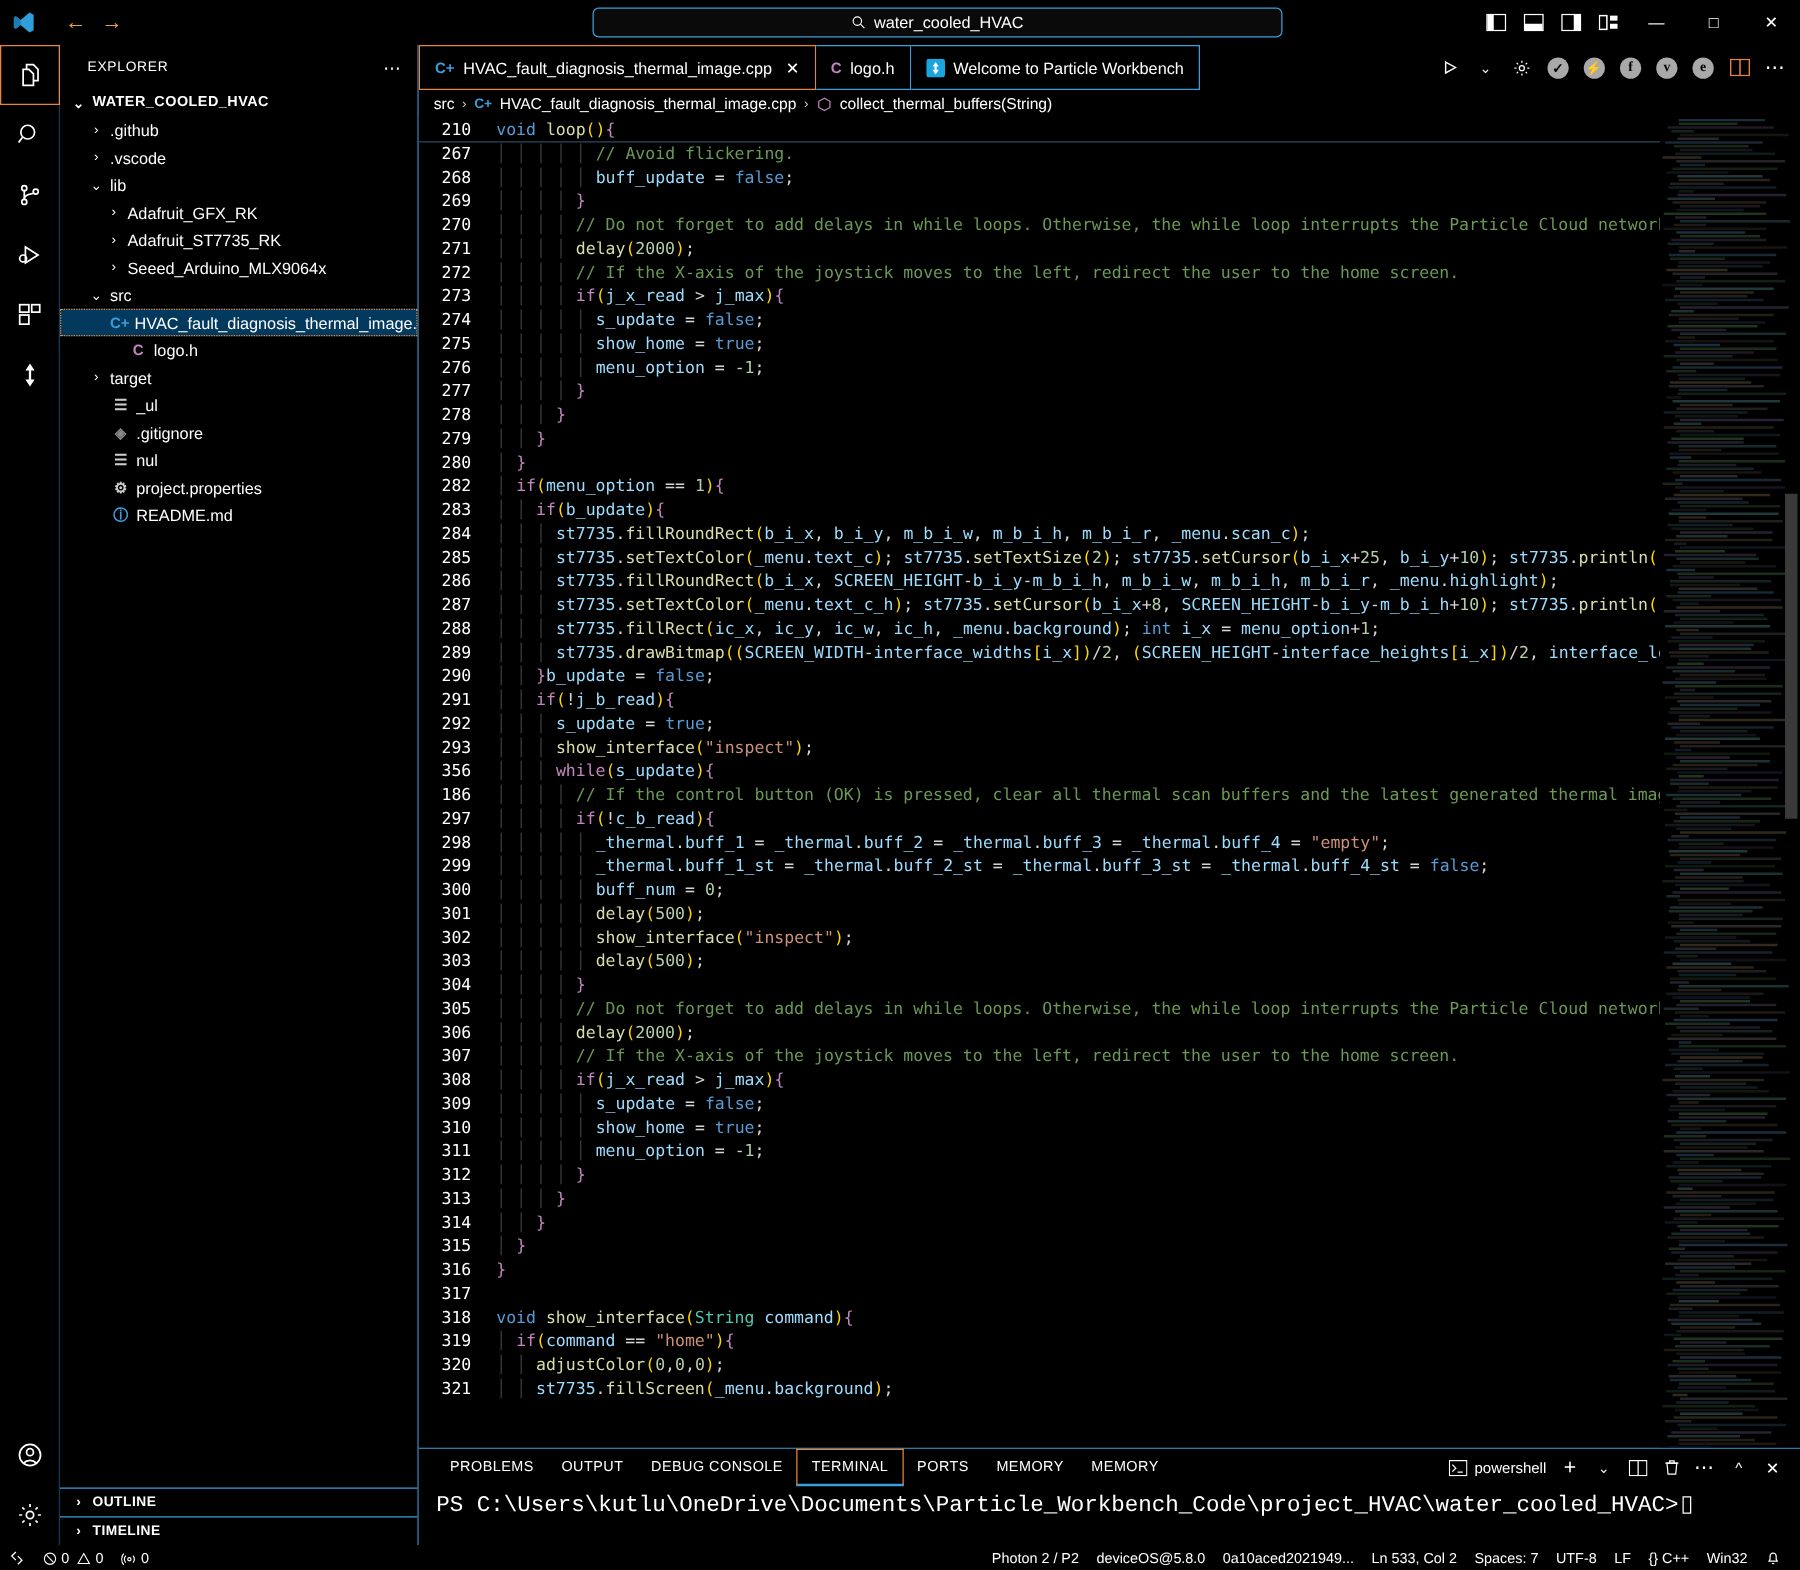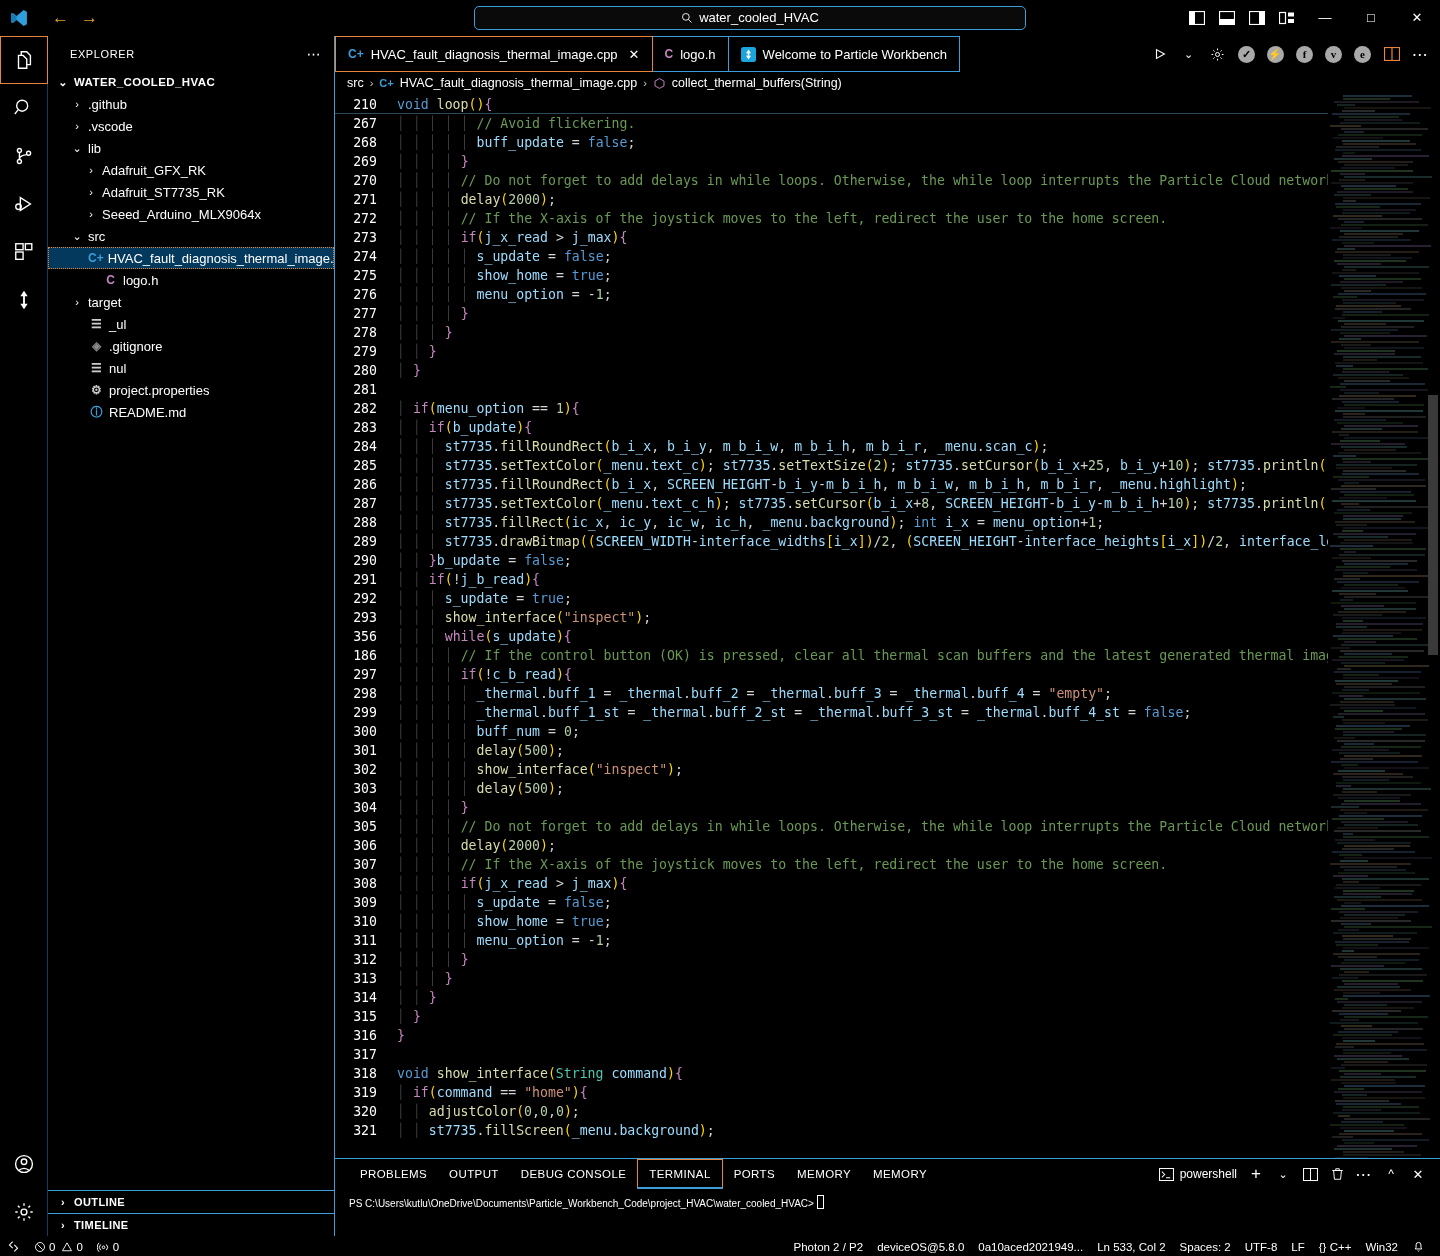--- a/index.html
+++ b/index.html
@@ -148,21 +148,21 @@
   .ptab {
     display:flex; align-items:center; padding:0 11px; font-size:11.5px; letter-spacing:.4px;
     color:#ffffff;
   }
   .ptab.active { border:1px solid #e8853d; border-bottom:2px solid #3b9edb; }
   .panel-right { margin-left:auto; display:flex; align-items:center; gap:3px; padding-right:10px;}
   .p-btn { width:24px;height:26px;display:flex;align-items:center;justify-content:center;color:#fff;}
   .termname { display:flex;align-items:center;gap:6px;font-size:12px;color:#fff;margin-right:4px;}
   .term-body {
     flex:1 1 auto; padding:6px 0 0 14px;
-    font-family:Liberation Sans, sans-serif; font-size:10px; color:#ffffff;
+    font-family:Liberation Mono, monospace; font-size:18px; color:#ffffff;
   }
   .cursor-blk { display:inline-block; width:7px; height:14px; border:1px solid #fff; vertical-align:-2px; margin-left:3px;}
 
   
   .statusbar {
     height:20px; flex:0 0 20px; background:#000; display:flex; align-items:center;
     font-size:11.5px; color:#ffffff; border-top:1px solid #000;
   }
   .sb-left { display:flex; align-items:center; }
   .sb-right { margin-left:auto; display:flex; align-items:center; padding-right:8px;}
@@ -476,21 +476,20 @@
             <div class="ln-row"><span class="ln-num">271</span><span class="ln-code"><span class="ind">│</span> <span class="ind">│</span> <span class="ind">│</span> <span class="ind">│</span> <span style="color:#dcdcaa">delay</span><span style="color:#ffd700">(</span><span style="color:#b5cea8">2000</span><span style="color:#ffd700">)</span><span style="color:#d4d4d4">;</span></span></div>
             <div class="ln-row"><span class="ln-num">272</span><span class="ln-code"><span class="ind">│</span> <span class="ind">│</span> <span class="ind">│</span> <span class="ind">│</span> <span style="color:#6a9955">// If the X-axis of the joystick moves to the left, redirect the user to the home screen.</span></span></div>
             <div class="ln-row"><span class="ln-num">273</span><span class="ln-code"><span class="ind">│</span> <span class="ind">│</span> <span class="ind">│</span> <span class="ind">│</span> <span style="color:#c586c0">if</span><span style="color:#ffd700">(</span><span style="color:#9cdcfe">j_x_read</span><span style="color:#d4d4d4"> </span><span style="color:#d4d4d4">&gt;</span><span style="color:#d4d4d4"> </span><span style="color:#9cdcfe">j_max</span><span style="color:#ffd700">)</span><span style="color:#c586c0">{</span></span></div>
             <div class="ln-row"><span class="ln-num">274</span><span class="ln-code"><span class="ind">│</span> <span class="ind">│</span> <span class="ind">│</span> <span class="ind">│</span> <span class="ind">│</span> <span style="color:#9cdcfe">s_update</span><span style="color:#d4d4d4"> </span><span style="color:#d4d4d4">=</span><span style="color:#d4d4d4"> </span><span style="color:#569cd6">false</span><span style="color:#d4d4d4">;</span></span></div>
             <div class="ln-row"><span class="ln-num">275</span><span class="ln-code"><span class="ind">│</span> <span class="ind">│</span> <span class="ind">│</span> <span class="ind">│</span> <span class="ind">│</span> <span style="color:#9cdcfe">show_home</span><span style="color:#d4d4d4"> </span><span style="color:#d4d4d4">=</span><span style="color:#d4d4d4"> </span><span style="color:#569cd6">true</span><span style="color:#d4d4d4">;</span></span></div>
             <div class="ln-row"><span class="ln-num">276</span><span class="ln-code"><span class="ind">│</span> <span class="ind">│</span> <span class="ind">│</span> <span class="ind">│</span> <span class="ind">│</span> <span style="color:#9cdcfe">menu_option</span><span style="color:#d4d4d4"> </span><span style="color:#d4d4d4">=</span><span style="color:#d4d4d4"> </span><span style="color:#d4d4d4">-</span><span style="color:#b5cea8">1</span><span style="color:#d4d4d4">;</span></span></div>
             <div class="ln-row"><span class="ln-num">277</span><span class="ln-code"><span class="ind">│</span> <span class="ind">│</span> <span class="ind">│</span> <span class="ind">│</span> <span style="color:#c586c0">}</span></span></div>
             <div class="ln-row"><span class="ln-num">278</span><span class="ln-code"><span class="ind">│</span> <span class="ind">│</span> <span class="ind">│</span> <span style="color:#c586c0">}</span></span></div>
             <div class="ln-row"><span class="ln-num">279</span><span class="ln-code"><span class="ind">│</span> <span class="ind">│</span> <span style="color:#c586c0">}</span></span></div>
             <div class="ln-row"><span class="ln-num">280</span><span class="ln-code"><span class="ind">│</span> <span style="color:#c586c0">}</span></span></div>
-            <div class="ln-row"><span class="ln-num">281</span><span class="ln-code"></span></div>
             <div class="ln-row"><span class="ln-num">282</span><span class="ln-code"><span class="ind">│</span> <span style="color:#c586c0">if</span><span style="color:#ffd700">(</span><span style="color:#9cdcfe">menu_option</span><span style="color:#d4d4d4"> </span><span style="color:#d4d4d4">=</span><span style="color:#d4d4d4">=</span><span style="color:#d4d4d4"> </span><span style="color:#b5cea8">1</span><span style="color:#ffd700">)</span><span style="color:#c586c0">{</span></span></div>
             <div class="ln-row"><span class="ln-num">283</span><span class="ln-code"><span class="ind">│</span> <span class="ind">│</span> <span style="color:#c586c0">if</span><span style="color:#ffd700">(</span><span style="color:#9cdcfe">b_update</span><span style="color:#ffd700">)</span><span style="color:#c586c0">{</span></span></div>
             <div class="ln-row"><span class="ln-num">284</span><span class="ln-code"><span class="ind">│</span> <span class="ind">│</span> <span class="ind">│</span> <span style="color:#9cdcfe">st7735</span><span style="color:#d4d4d4">.</span><span style="color:#dcdcaa">fillRoundRect</span><span style="color:#ffd700">(</span><span style="color:#9cdcfe">b_i_x</span><span style="color:#d4d4d4">,</span><span style="color:#d4d4d4"> </span><span style="color:#9cdcfe">b_i_y</span><span style="color:#d4d4d4">,</span><span style="color:#d4d4d4"> </span><span style="color:#9cdcfe">m_b_i_w</span><span style="color:#d4d4d4">,</span><span style="color:#d4d4d4"> </span><span style="color:#9cdcfe">m_b_i_h</span><span style="color:#d4d4d4">,</span><span style="color:#d4d4d4"> </span><span style="color:#9cdcfe">m_b_i_r</span><span style="color:#d4d4d4">,</span><span style="color:#d4d4d4"> </span><span style="color:#9cdcfe">_menu</span><span style="color:#d4d4d4">.</span><span style="color:#9cdcfe">scan_c</span><span style="color:#ffd700">)</span><span style="color:#d4d4d4">;</span></span></div>
             <div class="ln-row"><span class="ln-num">285</span><span class="ln-code"><span class="ind">│</span> <span class="ind">│</span> <span class="ind">│</span> <span style="color:#9cdcfe">st7735</span><span style="color:#d4d4d4">.</span><span style="color:#dcdcaa">setTextColor</span><span style="color:#ffd700">(</span><span style="color:#9cdcfe">_menu</span><span style="color:#d4d4d4">.</span><span style="color:#9cdcfe">text_c</span><span style="color:#ffd700">)</span><span style="color:#d4d4d4">;</span><span style="color:#d4d4d4"> </span><span style="color:#9cdcfe">st7735</span><span style="color:#d4d4d4">.</span><span style="color:#dcdcaa">setTextSize</span><span style="color:#ffd700">(</span><span style="color:#b5cea8">2</span><span style="color:#ffd700">)</span><span style="color:#d4d4d4">;</span><span style="color:#d4d4d4"> </span><span style="color:#9cdcfe">st7735</span><span style="color:#d4d4d4">.</span><span style="color:#dcdcaa">setCursor</span><span style="color:#ffd700">(</span><span style="color:#9cdcfe">b_i_x</span><span style="color:#d4d4d4">+</span><span style="color:#b5cea8">25</span><span style="color:#d4d4d4">,</span><span style="color:#d4d4d4"> </span><span style="color:#9cdcfe">b_i_y</span><span style="color:#d4d4d4">+</span><span style="color:#b5cea8">10</span><span style="color:#ffd700">)</span><span style="color:#d4d4d4">;</span><span style="color:#d4d4d4"> </span><span style="color:#9cdcfe">st7735</span><span style="color:#d4d4d4">.</span><span style="color:#dcdcaa">println</span><span style="color:#ffd700">(</span><span style="color:#ce9178">"</span></span></div>
             <div class="ln-row"><span class="ln-num">286</span><span class="ln-code"><span class="ind">│</span> <span class="ind">│</span> <span class="ind">│</span> <span style="color:#9cdcfe">st7735</span><span style="color:#d4d4d4">.</span><span style="color:#dcdcaa">fillRoundRect</span><span style="color:#ffd700">(</span><span style="color:#9cdcfe">b_i_x</span><span style="color:#d4d4d4">,</span><span style="color:#d4d4d4"> </span><span style="color:#9cdcfe">SCREEN_HEIGHT</span><span style="color:#d4d4d4">-</span><span style="color:#9cdcfe">b_i_y</span><span style="color:#d4d4d4">-</span><span style="color:#9cdcfe">m_b_i_h</span><span style="color:#d4d4d4">,</span><span style="color:#d4d4d4"> </span><span style="color:#9cdcfe">m_b_i_w</span><span style="color:#d4d4d4">,</span><span style="color:#d4d4d4"> </span><span style="color:#9cdcfe">m_b_i_h</span><span style="color:#d4d4d4">,</span><span style="color:#d4d4d4"> </span><span style="color:#9cdcfe">m_b_i_r</span><span style="color:#d4d4d4">,</span><span style="color:#d4d4d4"> </span><span style="color:#9cdcfe">_menu</span><span style="color:#d4d4d4">.</span><span style="color:#9cdcfe">highlight</span><span style="color:#ffd700">)</span><span style="color:#d4d4d4">;</span></span></div>
             <div class="ln-row"><span class="ln-num">287</span><span class="ln-code"><span class="ind">│</span> <span class="ind">│</span> <span class="ind">│</span> <span style="color:#9cdcfe">st7735</span><span style="color:#d4d4d4">.</span><span style="color:#dcdcaa">setTextColor</span><span style="color:#ffd700">(</span><span style="color:#9cdcfe">_menu</span><span style="color:#d4d4d4">.</span><span style="color:#9cdcfe">text_c_h</span><span style="color:#ffd700">)</span><span style="color:#d4d4d4">;</span><span style="color:#d4d4d4"> </span><span style="color:#9cdcfe">st7735</span><span style="color:#d4d4d4">.</span><span style="color:#dcdcaa">setCursor</span><span style="color:#ffd700">(</span><span style="color:#9cdcfe">b_i_x</span><span style="color:#d4d4d4">+</span><span style="color:#b5cea8">8</span><span style="color:#d4d4d4">,</span><span style="color:#d4d4d4"> </span><span style="color:#9cdcfe">SCREEN_HEIGHT</span><span style="color:#d4d4d4">-</span><span style="color:#9cdcfe">b_i_y</span><span style="color:#d4d4d4">-</span><span style="color:#9cdcfe">m_b_i_h</span><span style="color:#d4d4d4">+</span><span style="color:#b5cea8">10</span><span style="color:#ffd700">)</span><span style="color:#d4d4d4">;</span><span style="color:#d4d4d4"> </span><span style="color:#9cdcfe">st7735</span><span style="color:#d4d4d4">.</span><span style="color:#dcdcaa">println</span><span style="color:#ffd700">(</span><span style="color:#ce9178">"</span></span></div>
             <div class="ln-row"><span class="ln-num">288</span><span class="ln-code"><span class="ind">│</span> <span class="ind">│</span> <span class="ind">│</span> <span style="color:#9cdcfe">st7735</span><span style="color:#d4d4d4">.</span><span style="color:#dcdcaa">fillRect</span><span style="color:#ffd700">(</span><span style="color:#9cdcfe">ic_x</span><span style="color:#d4d4d4">,</span><span style="color:#d4d4d4"> </span><span style="color:#9cdcfe">ic_y</span><span style="color:#d4d4d4">,</span><span style="color:#d4d4d4"> </span><span style="color:#9cdcfe">ic_w</span><span style="color:#d4d4d4">,</span><span style="color:#d4d4d4"> </span><span style="color:#9cdcfe">ic_h</span><span style="color:#d4d4d4">,</span><span style="color:#d4d4d4"> </span><span style="color:#9cdcfe">_menu</span><span style="color:#d4d4d4">.</span><span style="color:#9cdcfe">background</span><span style="color:#ffd700">)</span><span style="color:#d4d4d4">;</span><span style="color:#d4d4d4"> </span><span style="color:#569cd6">int</span><span style="color:#d4d4d4"> </span><span style="color:#9cdcfe">i_x</span><span style="color:#d4d4d4"> </span><span style="color:#d4d4d4">=</span><span style="color:#d4d4d4"> </span><span style="color:#9cdcfe">menu_option</span><span style="color:#d4d4d4">+</span><span style="color:#b5cea8">1</span><span style="color:#d4d4d4">;</span></span></div>
             <div class="ln-row"><span class="ln-num">289</span><span class="ln-code"><span class="ind">│</span> <span class="ind">│</span> <span class="ind">│</span> <span style="color:#9cdcfe">st7735</span><span style="color:#d4d4d4">.</span><span style="color:#dcdcaa">drawBitmap</span><span style="color:#ffd700">(</span><span style="color:#ffd700">(</span><span style="color:#9cdcfe">SCREEN_WIDTH</span><span style="color:#d4d4d4">-</span><span style="color:#9cdcfe">interface_widths</span><span style="color:#ffd700">[</span><span style="color:#9cdcfe">i_x</span><span style="color:#ffd700">]</span><span style="color:#ffd700">)</span><span style="color:#d4d4d4">/</span><span style="color:#b5cea8">2</span><span style="color:#d4d4d4">,</span><span style="color:#d4d4d4"> </span><span style="color:#ffd700">(</span><span style="color:#9cdcfe">SCREEN_HEIGHT</span><span style="color:#d4d4d4">-</span><span style="color:#9cdcfe">interface_heights</span><span style="color:#ffd700">[</span><span style="color:#9cdcfe">i_x</span><span style="color:#ffd700">]</span><span style="color:#ffd700">)</span><span style="color:#d4d4d4">/</span><span style="color:#b5cea8">2</span><span style="color:#d4d4d4">,</span><span style="color:#d4d4d4"> </span><span style="color:#9cdcfe">interface_lo</span></span></div>
             <div class="ln-row"><span class="ln-num">290</span><span class="ln-code"><span class="ind">│</span> <span class="ind">│</span> <span style="color:#c586c0">}</span><span style="color:#9cdcfe">b_update</span><span style="color:#d4d4d4"> </span><span style="color:#d4d4d4">=</span><span style="color:#d4d4d4"> </span><span style="color:#569cd6">false</span><span style="color:#d4d4d4">;</span></span></div>
             <div class="ln-row"><span class="ln-num">291</span><span class="ln-code"><span class="ind">│</span> <span class="ind">│</span> <span style="color:#c586c0">if</span><span style="color:#ffd700">(</span><span style="color:#d4d4d4">!</span><span style="color:#9cdcfe">j_b_read</span><span style="color:#ffd700">)</span><span style="color:#c586c0">{</span></span></div>
@@ -962,21 +961,21 @@
           <path d="M2.5 3.5 a8 8 0 0 0 0 11"></path>
         </svg>
       <span>0</span>
     </div>
   </div>
   <div class="sb-right">
     <div class="sb-cell">Photon 2 / P2</div>
     <div class="sb-cell">deviceOS@5.8.0</div>
     <div class="sb-cell">0a10aced2021949...</div>
     <div class="sb-cell">Ln 533, Col 2</div>
-    <div class="sb-cell">Spaces: 2</div>
+    <div class="sb-cell">Spaces: 7</div>
     <div class="sb-cell">UTF-8</div>
     <div class="sb-cell">LF</div>
     <div class="sb-cell">{} C++</div>
     <div class="sb-cell">Win32</div>
     <div class="sb-cell">
       <svg width="13" height="13" viewBox="0 0 16 16" fill="none" stroke="#fff" stroke-width="1.2">
           <path d="M4 11 h8 l-1-2 v-3 a3 3 0 0 0 -6 0 v3 z"></path>
           <path d="M7 13 a1.2 1.2 0 0 0 2 0"></path>
         </svg>
     </div>

